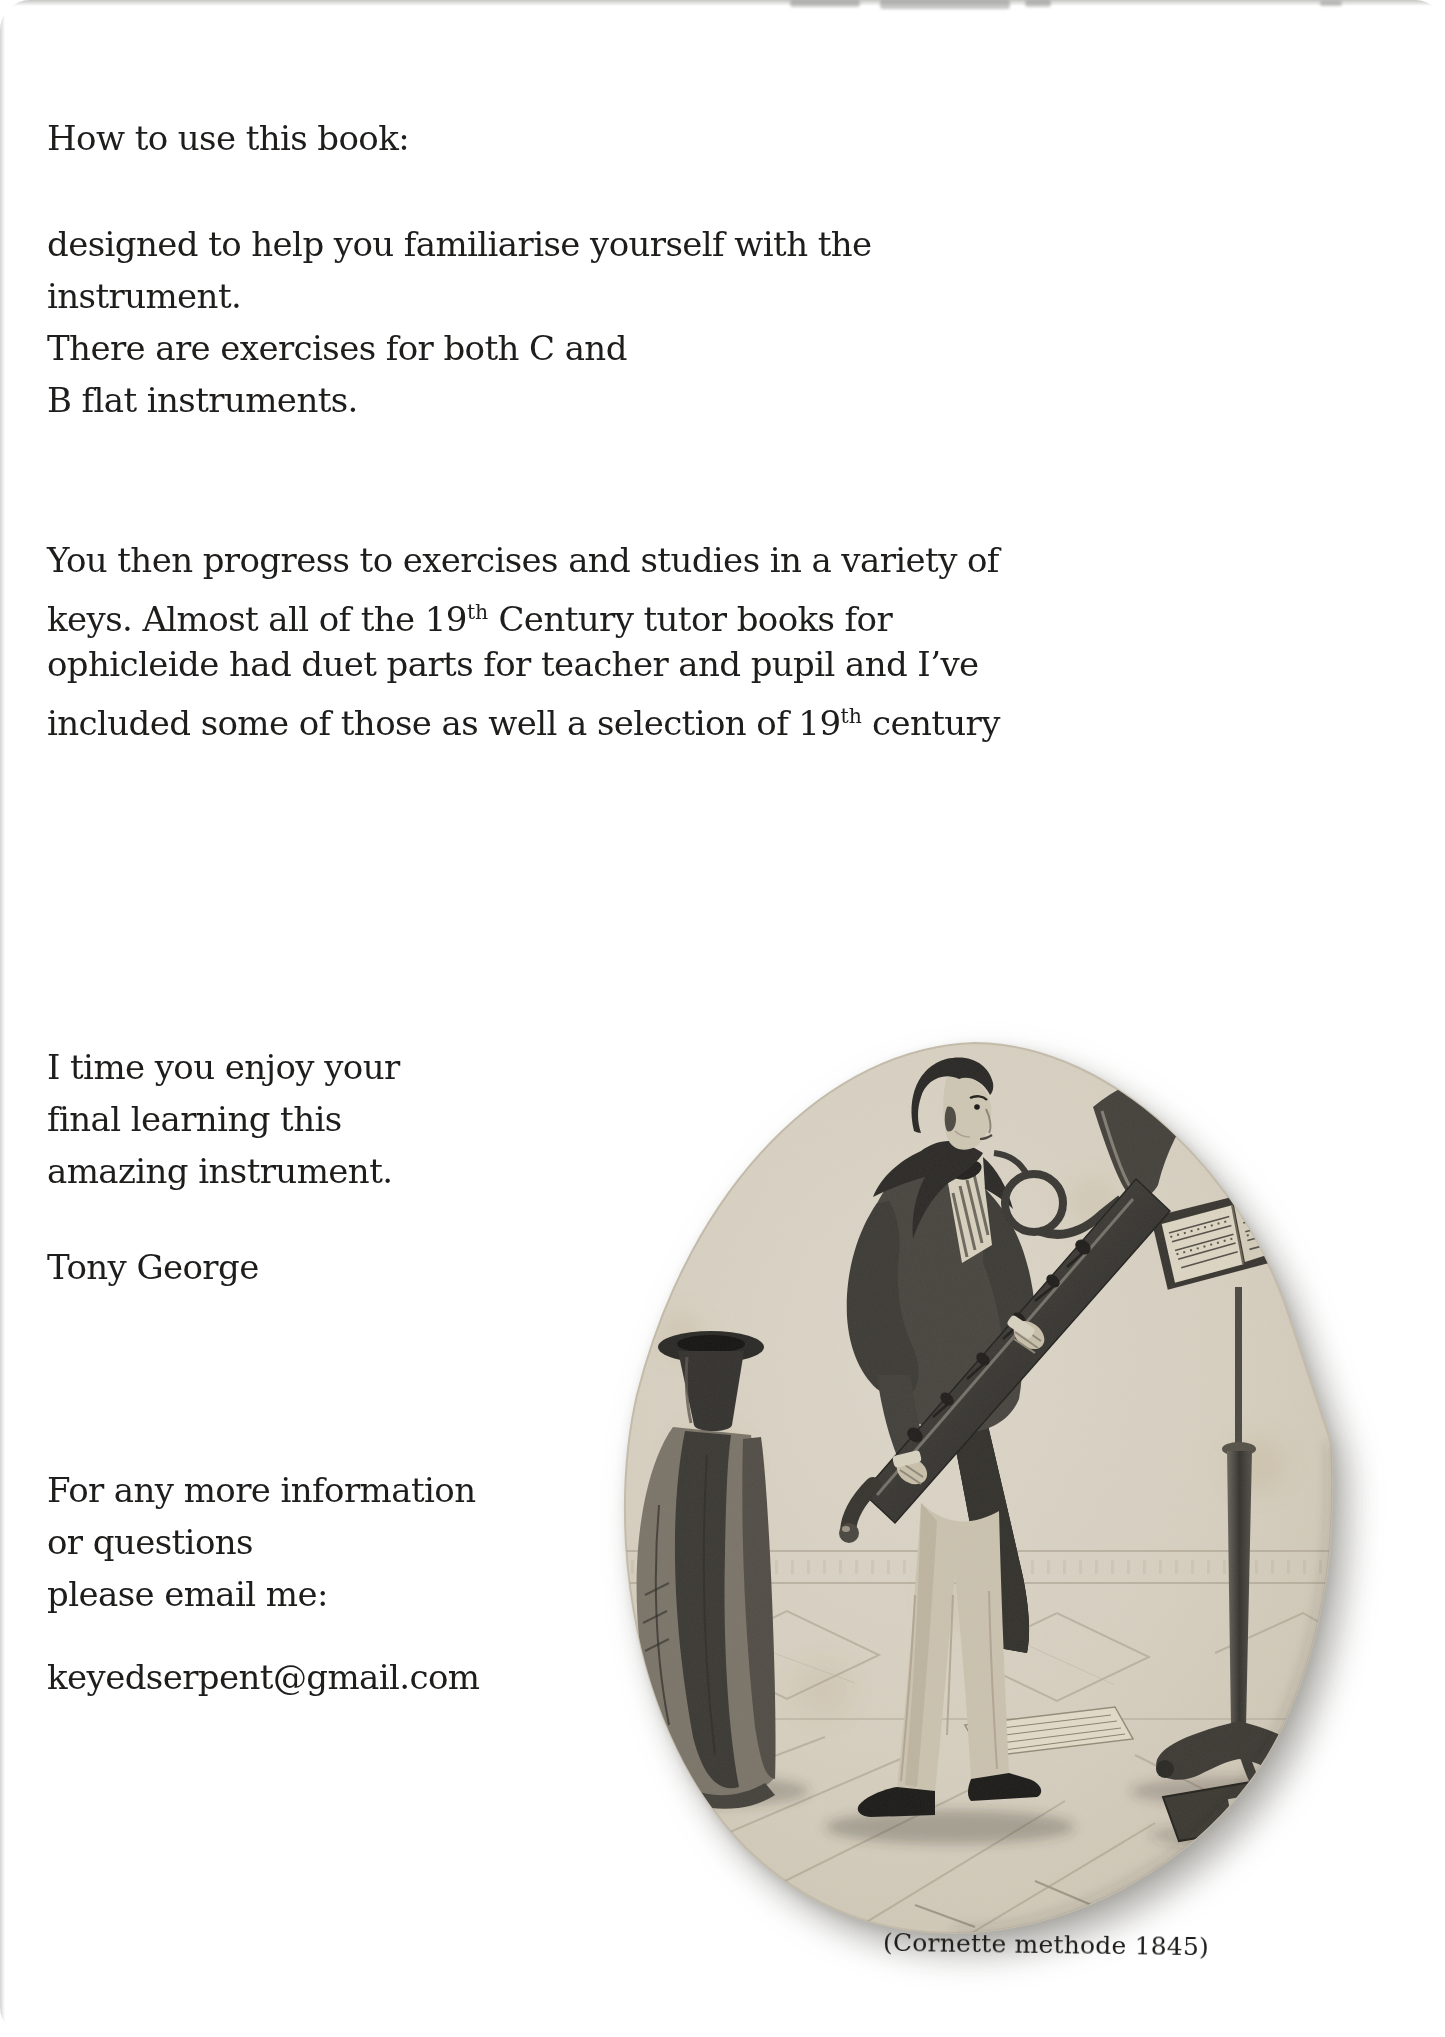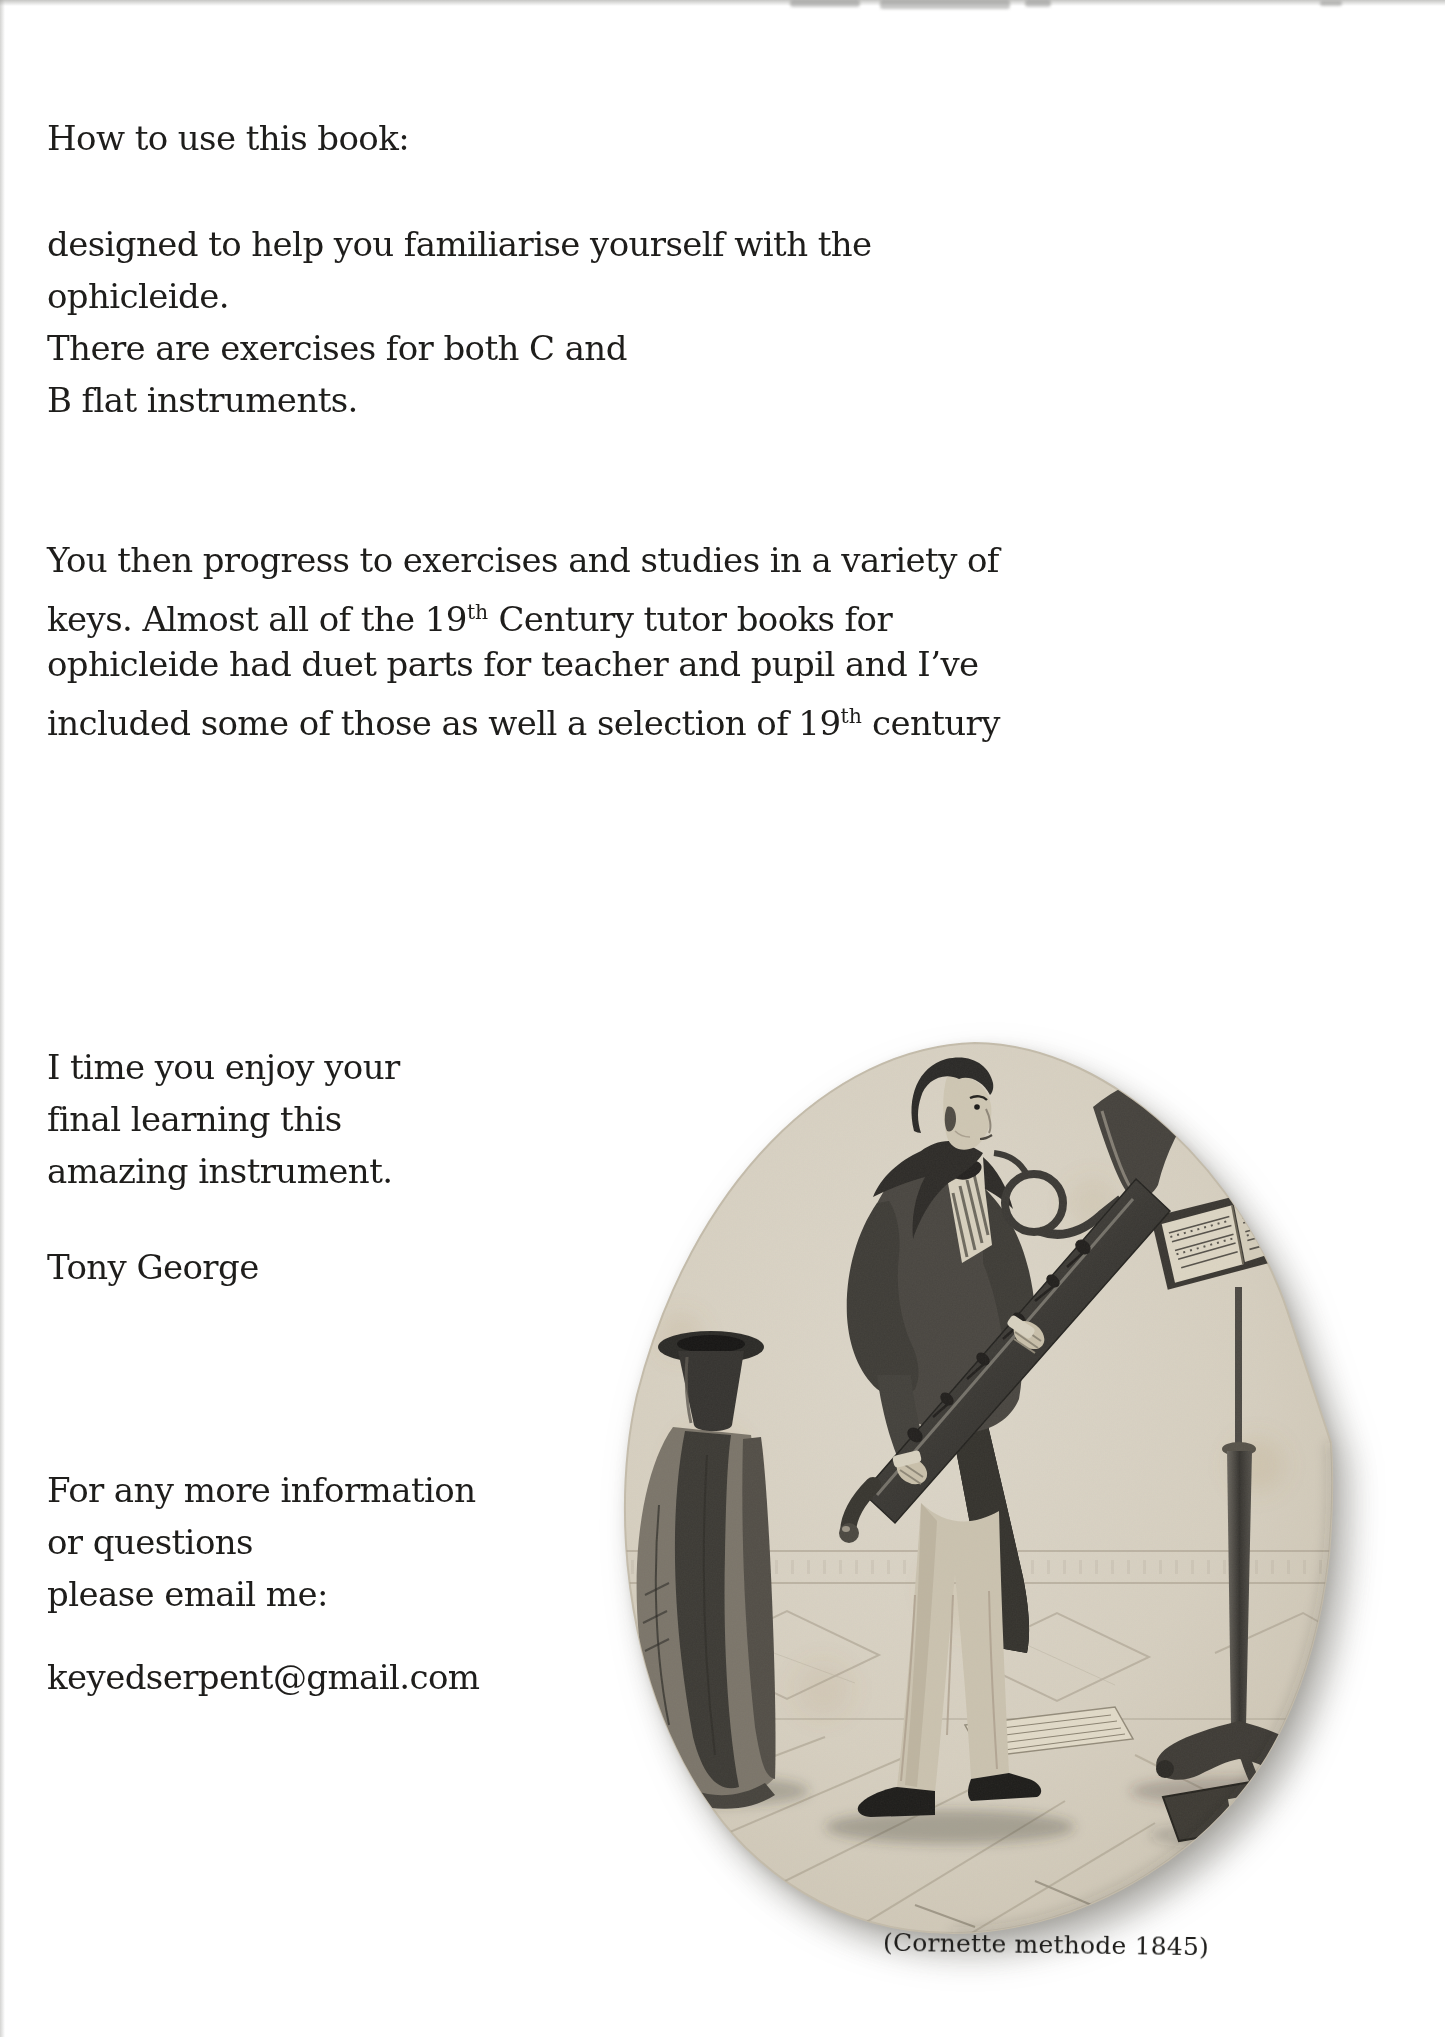--- a/index.html
+++ b/index.html
@@ -3,20 +3,21 @@
 <meta charset="utf-8">
 <style>
   html,body{margin:0;padding:0;background:#ffffff;}
   .page{
     position:relative;
     width:1445px;height:2037px;
     background:#ffffff;
     overflow:hidden;
     font-family:"DejaVu Serif","Liberation Serif",serif;
     color:#1e1d1b;
+    border-radius:30px;
   }
   .edge-top{position:absolute;left:0;top:0;width:100%;height:6px;
     background:linear-gradient(to bottom,rgba(150,150,146,.55),rgba(255,255,255,0));}
   .edge-left{position:absolute;left:0;top:0;width:5px;height:100%;
     background:linear-gradient(to right,rgba(160,160,156,.45),rgba(255,255,255,0));}
   .smudge{position:absolute;background:rgba(110,110,108,.4);border-radius:3px;filter:blur(1.5px);}
   .tb{position:absolute;left:47px;font-size:34px;line-height:52px;letter-spacing:-0.6px;
       font-weight:normal;margin:0;white-space:nowrap;}
   .line{height:52px;}
   sup{font-size:0.6em;vertical-align:super;letter-spacing:0;}
@@ -34,21 +35,21 @@
   <div class="edge-left"></div>
   <div class="smudge" style="left:790px;top:0;width:70px;height:7px"></div>
   <div class="smudge" style="left:880px;top:0;width:130px;height:9px"></div>
   <div class="smudge" style="left:1025px;top:0;width:26px;height:7px"></div>
   <div class="smudge" style="left:1320px;top:1px;width:22px;height:5px"></div>
 
   <h1 class="tb" style="top:112px">How to use this book:</h1>
 
   <div class="tb" style="top:218px">
     <div class="line">designed to help you familiarise yourself with the</div>
-    <div class="line">ophicleide.</div>
+    <div class="line">instrument.</div>
     <div class="line">There are exercises for both C and</div>
     <div class="line">B flat instruments.</div>
   </div>
 
   <div class="tb" style="top:534px">
     <div class="line">You then progress to exercises and studies in a variety of</div>
     <div class="line"><span>keys. Almost all of the 19</span><sup>th</sup><span> Century tutor books for</span></div>
     <div class="line">ophicleide had duet parts for teacher and pupil and I’ve</div>
     <div class="line"><span>included some of those as well a selection of 19</span><sup>th</sup><span> century</span></div>
   </div>

